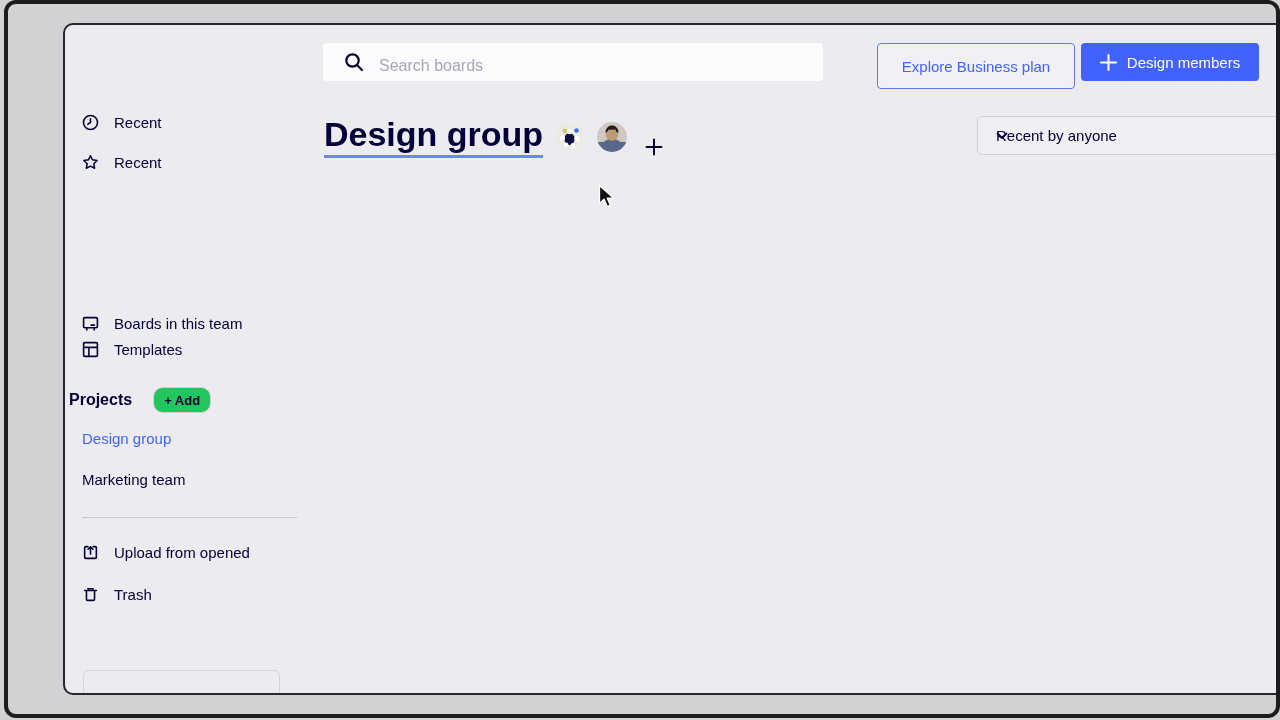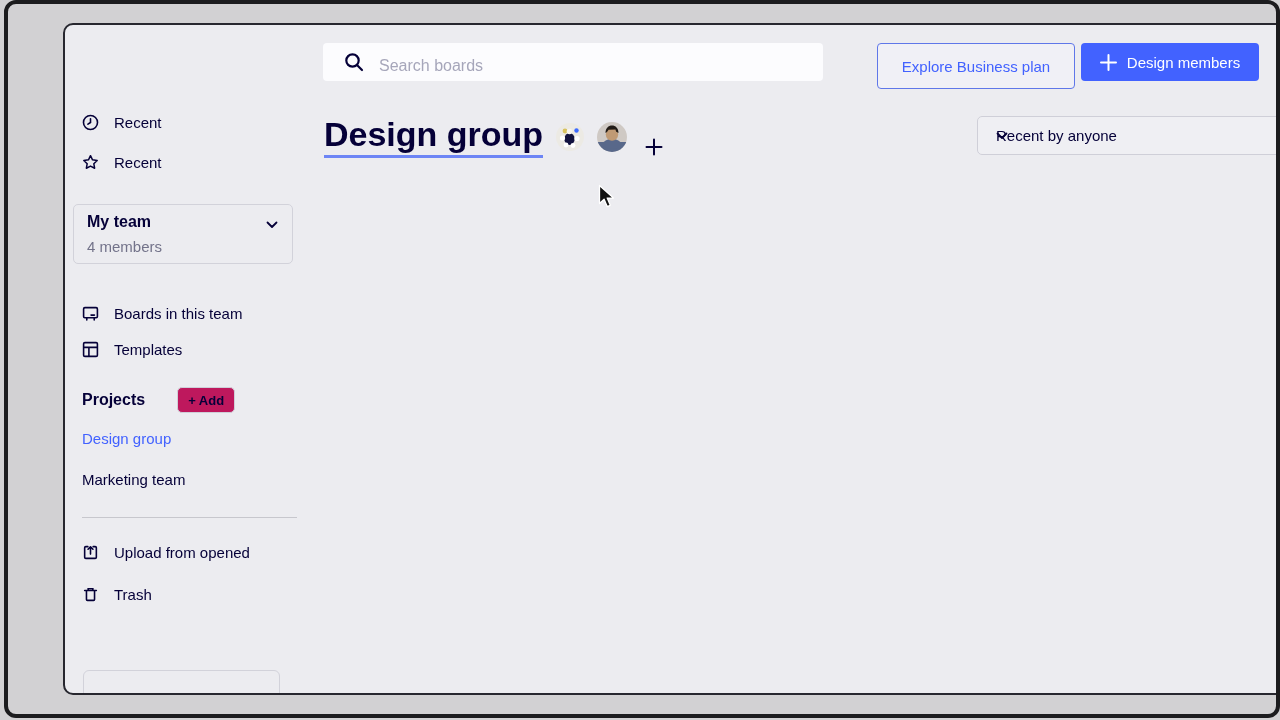--- a/index.html
+++ b/index.html
@@ -69,26 +69,26 @@
   .side-item svg { position:static; flex:0 0 auto; }
 
   .team-box {
     left:8px; top:179px; width:220px; height:60px;
     border:1px solid #d2d2da; border-radius:5px; cursor:pointer;
   }
   .team-name { left:13px; top:8px; font-size:16px; font-weight:bold; position:absolute; }
   .team-members { left:13px; top:33px; font-size:15px; color:#73738a; position:absolute; }
   .team-box .chev { right:14px; top:16px; position:absolute; }
 
-  .projects-row { left:17px; top:362px; height:26px; display:flex; align-items:center; gap:21px; }
+  .projects-row { left:4px; top:362px; height:26px; display:flex; align-items:center; gap:21px; }
   .projects-label { position:static; font-size:16px; font-weight:bold; }
   .add-btn {
     position:static; height:26px; padding:0 10px;
-    border:1px solid #cfcfd8; border-radius:5px; background:#be185d;
-    font-size:13px; font-weight:bold; display:flex; align-items:center; cursor:pointer;margin-left:11px;
+    border:1px solid #cfcfd8; border-radius:10px; background:#22c55e;
+    font-size:13px; font-weight:bold; display:flex; align-items:center; cursor:pointer;
   }
   .project-link { left:17px; font-size:15px; cursor:pointer; }
   .project-active { color:#4262ff; }
 
   .divider { left:17px; top:492px; width:215px; height:1px; background:#c7c7cd; }
 
   .get-apps {
     left:18px; top:645px; width:197px; height:44px;
     border:1px solid #d2d2da; border-radius:6px;
     font-size:16px; display:flex; align-items:flex-end; padding:0 0 2px 10px;
@@ -164,29 +164,22 @@
     <span style="position:static;">Recent</span>
   </div>
 
   <div class="side-item" style="top:125px;">
     <svg width="17" height="17" viewBox="0 0 16 16">
       <path d="M8 1.6l1.9 3.9 4.4.6-3.2 3 .8 4.3L8 11.4l-3.9 2 .8-4.3-3.2-3 4.4-.6z" fill="none" stroke="#050038" stroke-width="1.4" stroke-linejoin="round"></path>
     </svg>
     <span style="position:static;">Recent</span>
   </div>
 
-  <div class="team-box">
-    <div class="team-name">My team</div>
-    <div class="team-members">4 members</div>
-    <svg class="chev" width="12" height="8" viewBox="0 0 12 8">
-      <path d="M1.5 1.5L6 6l4.5-4.5" fill="none" stroke="#050038" stroke-width="1.8" stroke-linecap="round" stroke-linejoin="round"></path>
-    </svg>
-  </div>
-
-  <div class="side-item" style="top:276px;">
+
+  <div class="side-item" style="top:286px;">
     <svg width="17" height="17" viewBox="0 0 16 16">
       <rect x="1.5" y="2.5" width="13" height="9.5" rx="1.2" fill="none" stroke="#050038" stroke-width="1.5"></rect>
       <path d="M8.5 9.5h3.2" stroke="#050038" stroke-width="1.5" stroke-linecap="round"></path>
       <path d="M4.5 12v2M11.5 12v2" stroke="#050038" stroke-width="1.5" stroke-linecap="round"></path>
     </svg>
     <span style="position:static;">Boards in this team</span>
   </div>
 
   <div class="side-item" style="top:312px;">
     <svg width="17" height="17" viewBox="0 0 16 16">

